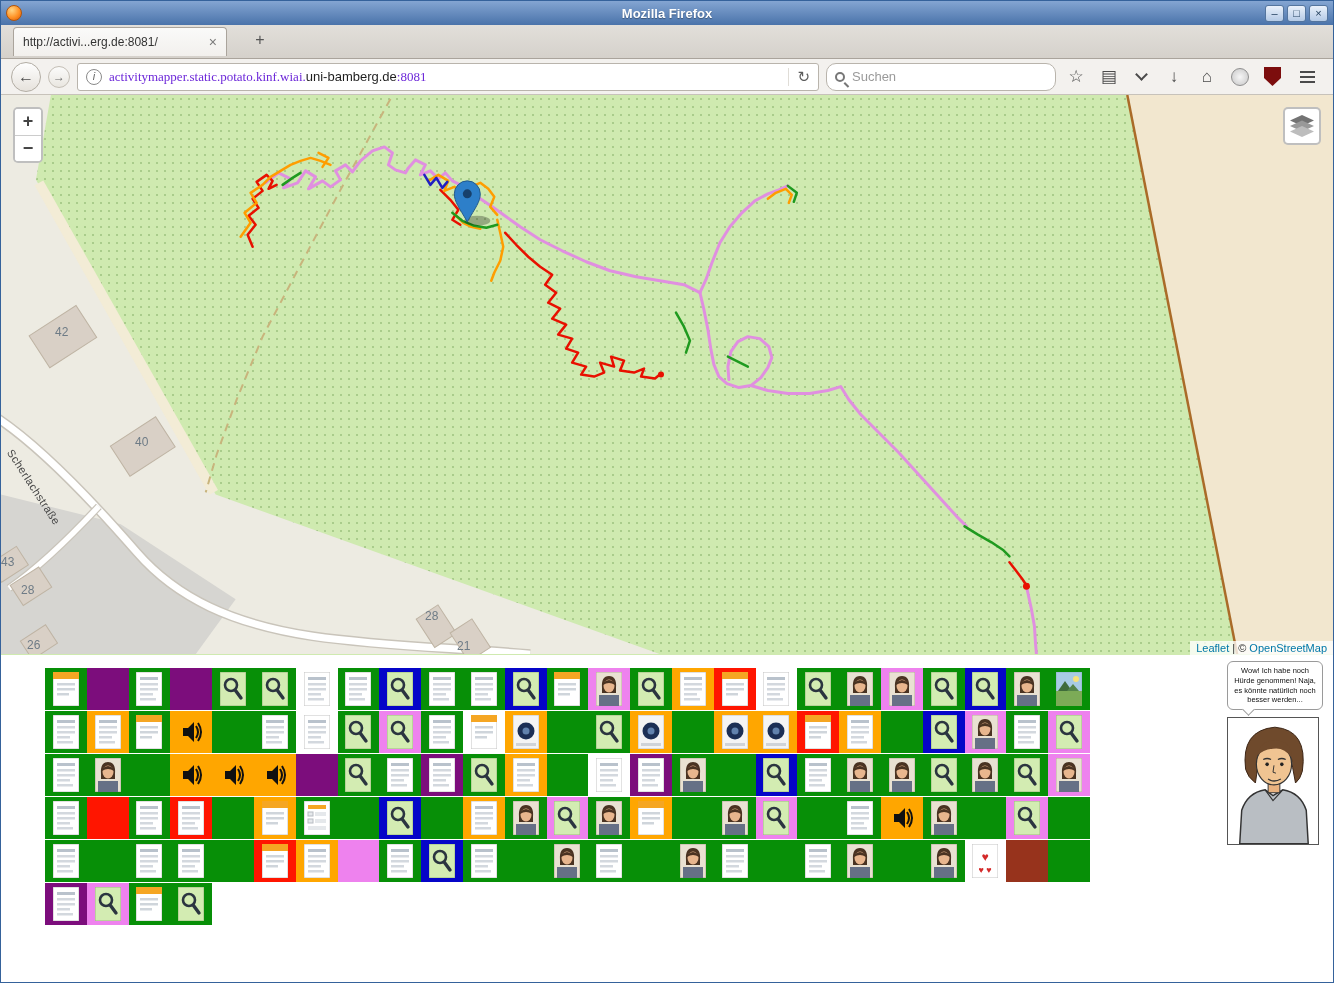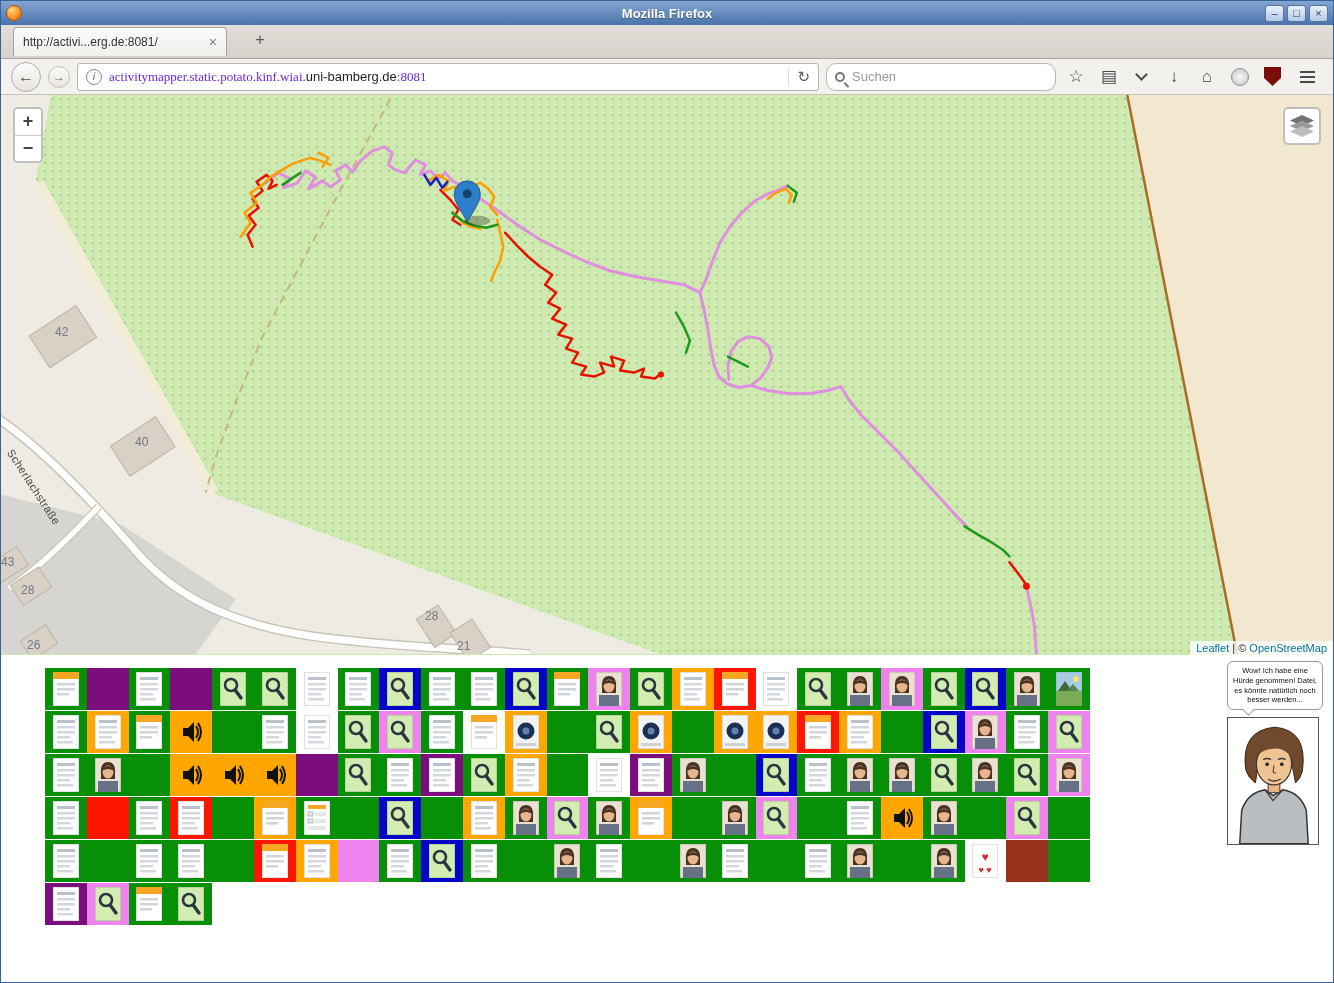--- a/index.html
+++ b/index.html
@@ -1169,21 +1169,21 @@
             <svg width="26" height="34" viewBox="0 0 26 34">
               <rect width="26" height="34" fill="#d3ecb2" stroke="#9cba80"></rect>
               <circle cx="11" cy="13" r="6" fill="none" stroke="#2b3540" stroke-width="2.6"></circle>
               <line x1="15.5" y1="18.5" x2="21" y2="26" stroke="#2b3540" stroke-width="3.4" stroke-linecap="round"></line>
             </svg>
           </div>
         </div>
       </div>
 
     <div class="assistant">
-      <div class="bubble">Wow! Ich habe eine Hürde genommen! Datei, es könnte natürlich noch besser werden...</div>
+      <div class="bubble">Wow! Ich habe noch Hürde genommen! Naja, es könnte natürlich noch besser werden...</div>
       <svg class="portrait" width="92" height="128" viewBox="0 0 92 128">
         <rect width="92" height="128" fill="#ffffff"></rect>
         <path d="M12,128 L14,94 Q20,76 38,73 L46,79 L56,73 Q74,76 80,94 L82,128 Z" fill="#b9bec3" stroke="#333" stroke-width="1.5"></path>
         <rect x="41" y="62" width="12" height="14" fill="#e9b27f" stroke="#333" stroke-width="1"></rect>
         <path d="M18,52 Q13,12 48,9 Q82,12 76,54 Q74,62 69,66 L66,50 Q66,30 49,28 Q33,28 31,46 L28,66 Q20,60 18,52 Z" fill="#6f4a2c" stroke="#3a2414" stroke-width="1"></path>
         <ellipse cx="47" cy="47" rx="18" ry="21" fill="#f0c492" stroke="#333" stroke-width="1.2"></ellipse>
         <path d="M30,38 Q33,22 49,22 Q66,24 65,40 Q57,29 46,31 Q36,32 30,38 Z" fill="#6f4a2c"></path>
         <circle cx="40" cy="47" r="1.8" fill="#222"></circle>
         <circle cx="55" cy="47" r="1.8" fill="#222"></circle>
         <path d="M36,42 Q40,40 44,42 M51,42 Q55,40 59,42" stroke="#333" stroke-width="1.3" fill="none"></path>

